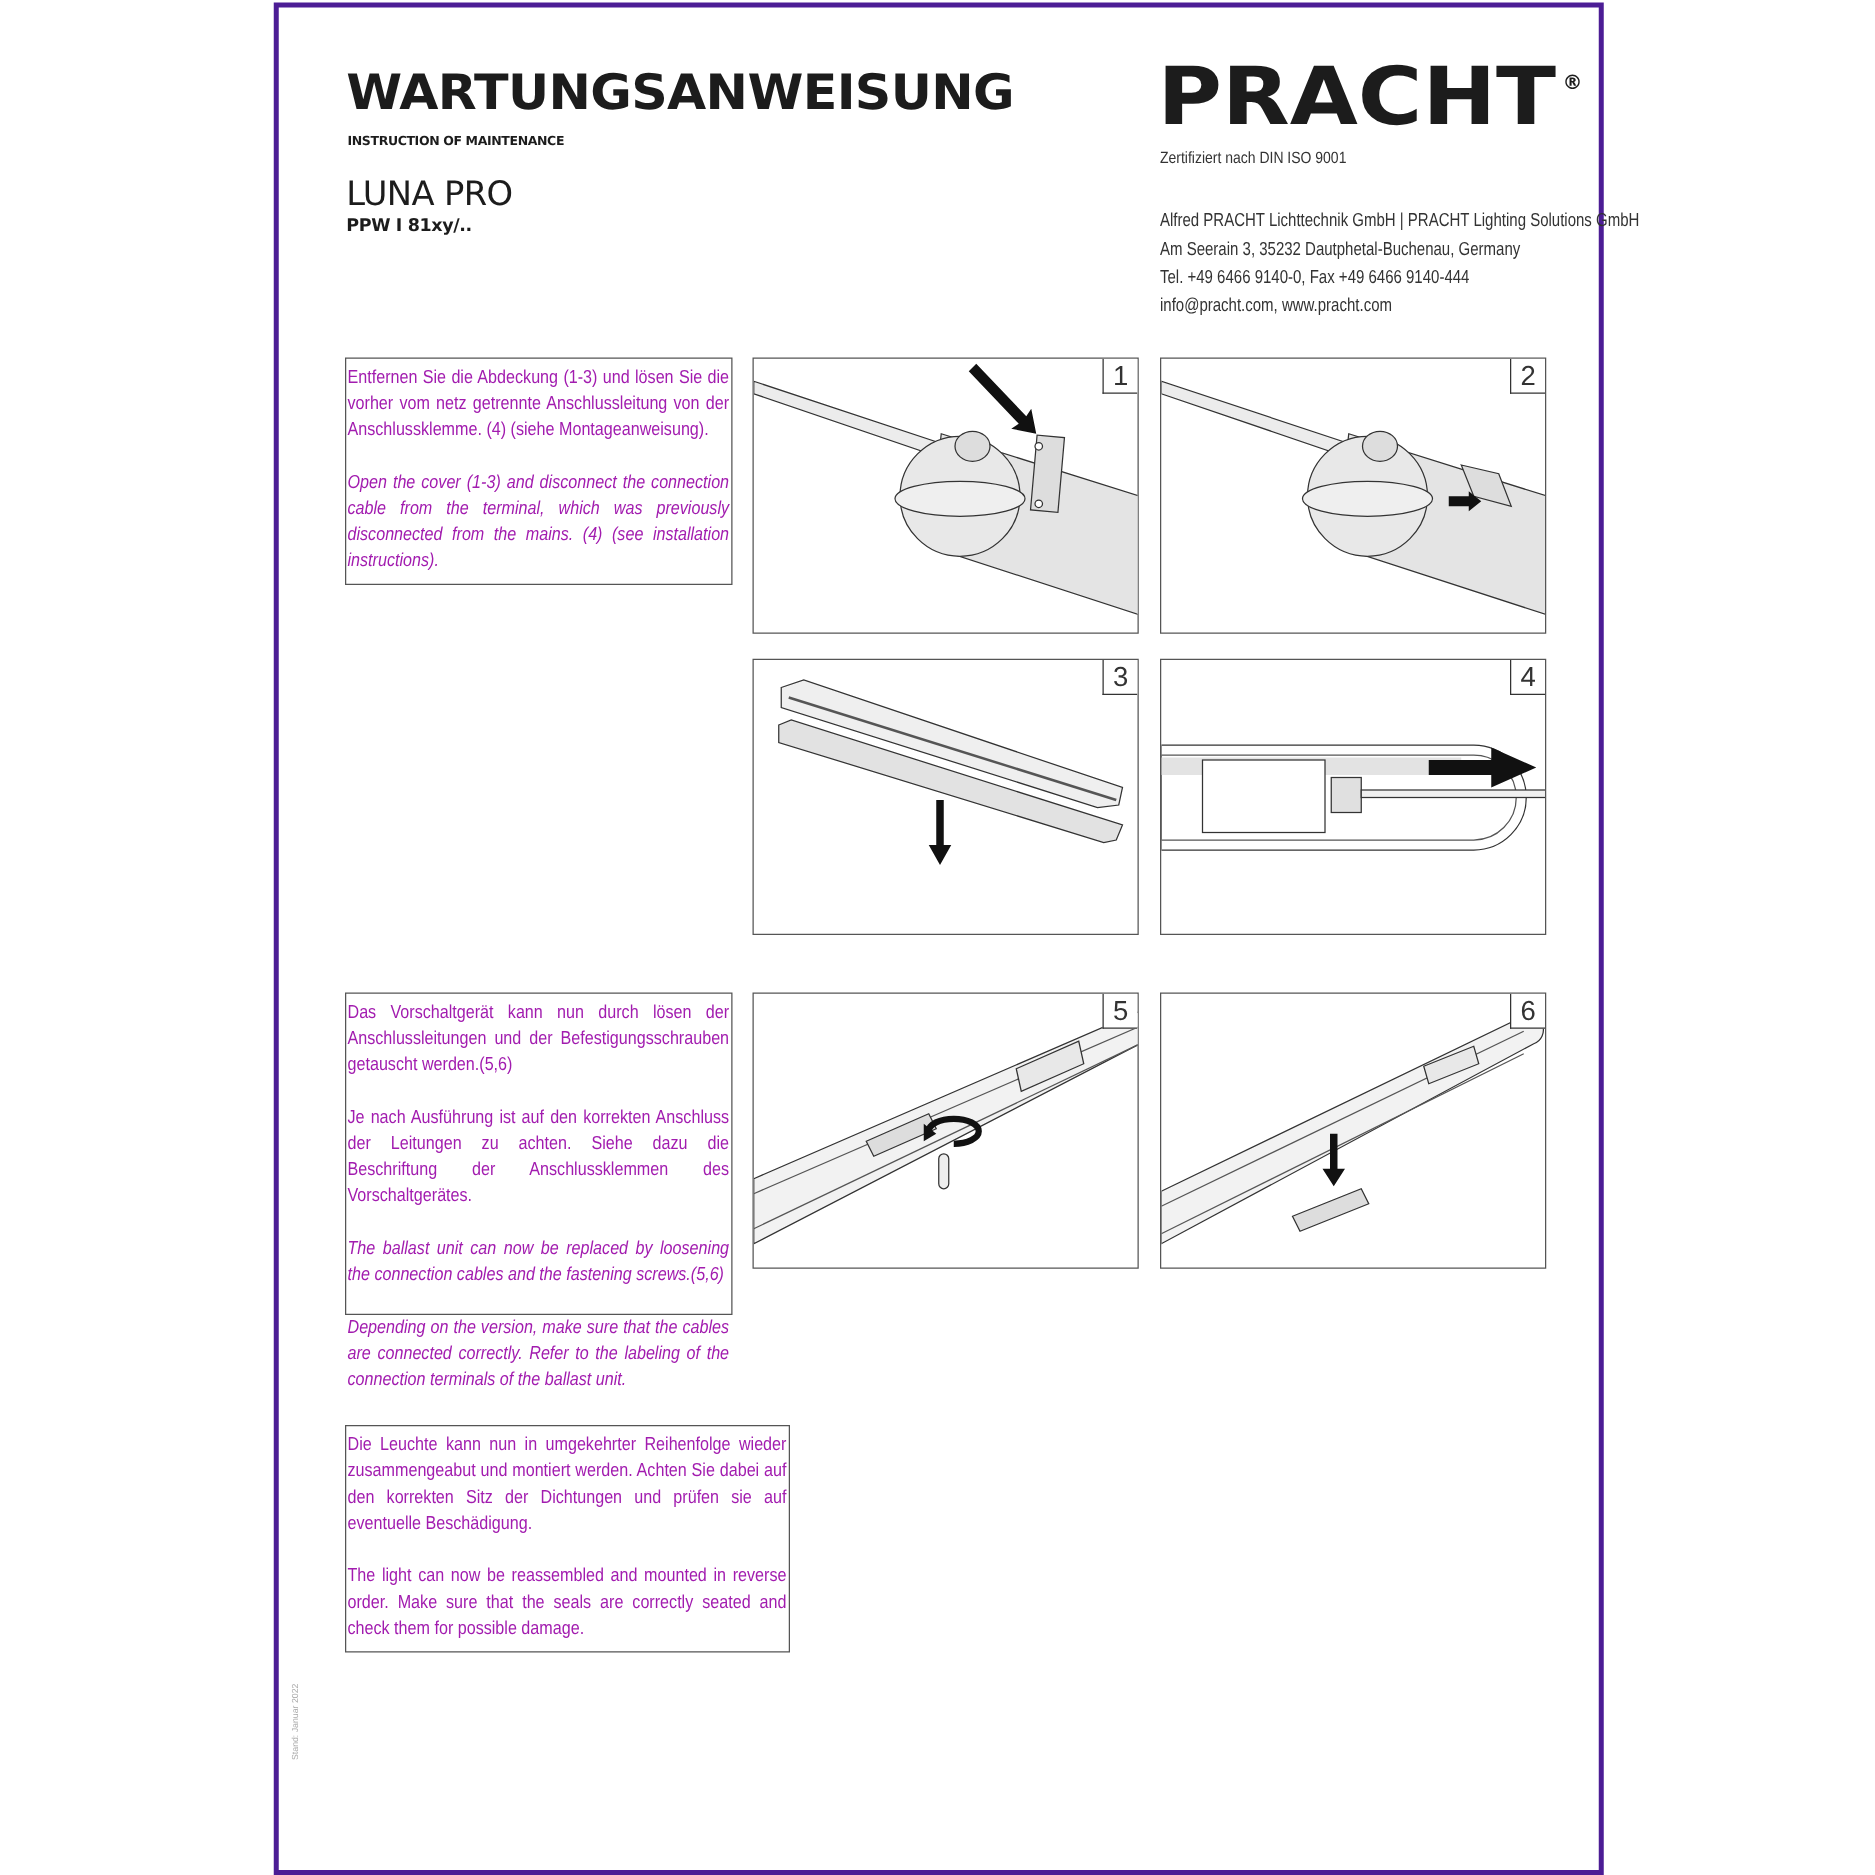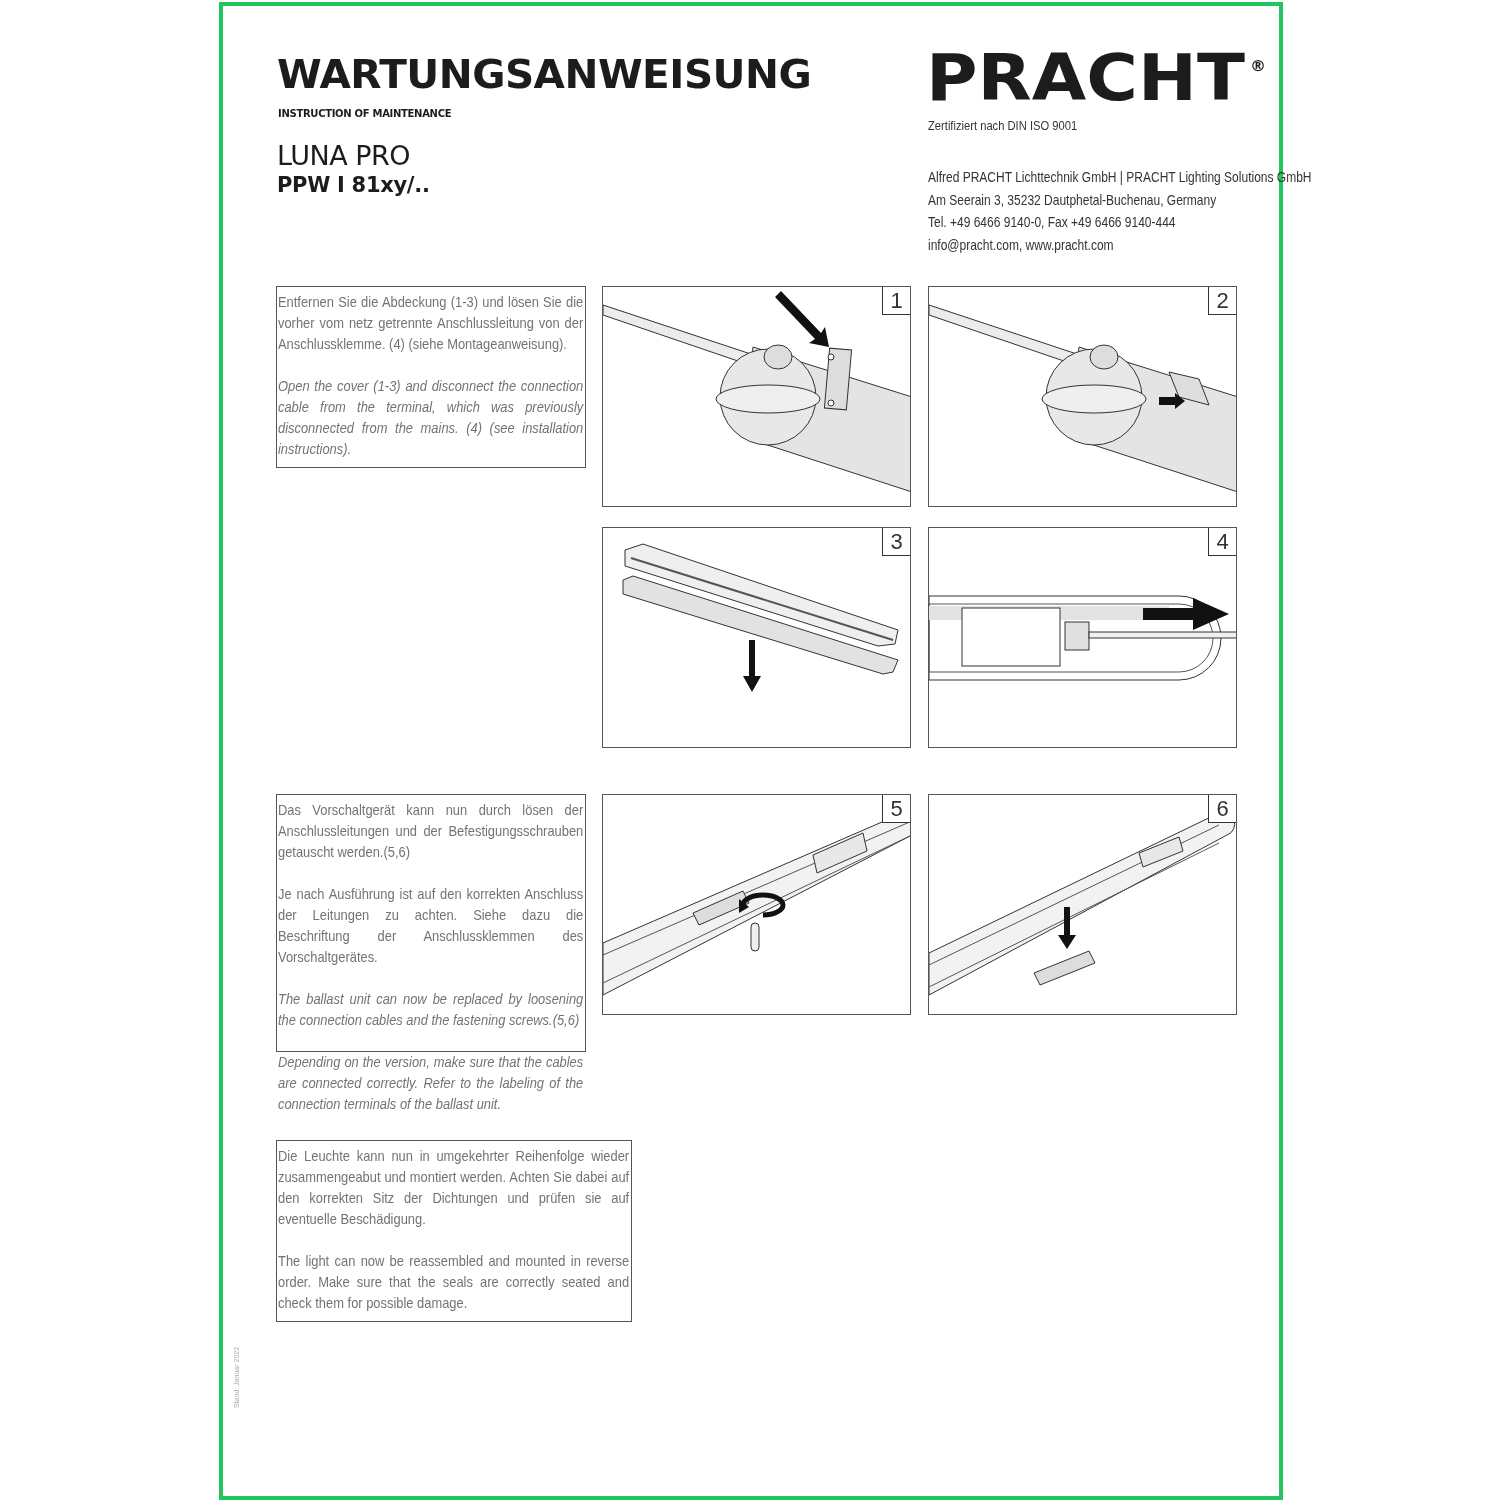--- a/index.html
+++ b/index.html
@@ -1,27 +1,27 @@
 <!DOCTYPE html>
 <html><head>
   <meta charset="utf-8">
   <style>
     html, body { margin: 0; padding: 0; background: #ffffff; }
     body { width: 1500px; height: 1500px; position: relative; overflow: hidden; font-family: "DejaVu Sans", sans-serif; color: #1a1a1a; }
-    .page { position: absolute; left: 219px; top: 2px; width: 1056px; height: 1490px; border: 4px solid #22c55e; background: #fff; box-sizing: content-box; }
+    .page { position: absolute; left: 219px; top: 2px; width: 1056px; height: 1490px; border: 4px solid #4c1d95; background: #fff; box-sizing: content-box; }
     .abs { position: absolute; }
     .h1 { left: 54px; top: 46px; font-family: "DejaVu Sans", sans-serif; font-weight: 900; font-size: 39px; letter-spacing: -0.5px; color: #1c1c1c; transform: scaleX(1.04); transform-origin: left; }
     .h2 { left: 55px; top: 102px; font-weight: bold; font-size: 10px; letter-spacing: -0.3px; color: #1c1c1c; }
     .h3 { left: 54px; top: 134px; font-weight: normal; font-size: 27px; letter-spacing: -0.5px; color: #1c1c1c; }
-    .h4 { left: 54px; top: 167px; font-weight: bold; font-size: 21px; letter-spacing: -0.3px; color: #1c1c1c; }
+    .h4 { left: 54px; top: 167px; font-weight: bold; font-size: 14px; letter-spacing: -0.3px; color: #1c1c1c; }
     .logo { left: 703px; top: 40px; font-weight: 900; font-size: 64px; letter-spacing: 0px; color: #1c1c1c; transform: scaleX(1.1); transform-origin: left; line-height: 1; }
     .reg { left: 1027px; top: 50px; font-size: 16px; font-weight: bold; color: #1c1c1c; }
     .cert { left: 705px; top: 112px; font-family: "Liberation Sans", sans-serif; font-size: 13px; color: #333; transform: scaleX(0.86); transform-origin: left; }
     .addr { left: 705px; top: 160px; font-family: "Liberation Sans", sans-serif; font-size: 15px; line-height: 22.5px; color: #333; transform: scaleX(0.8); transform-origin: left; white-space: nowrap; }
-    .textbox { position: absolute; border: 1.5px solid #555; box-sizing: border-box; padding: 4px 1px 4px 1px; font-family: "Liberation Sans", sans-serif; font-size: 15px; line-height: 21px; color: #737373; }
+    .textbox { position: absolute; border: 1.5px solid #555; box-sizing: border-box; padding: 4px 1px 4px 1px; font-family: "Liberation Sans", sans-serif; font-size: 15px; line-height: 21px; color: #a21caf; }
     .textbox p { margin: 0; text-align: justify; text-align-last: left; transform: scaleX(0.86); transform-origin: left; width: 116%; }
     .textbox p + p { margin-top: 21px; }
     .textbox p.it { font-style: italic; }
     .figure { position: absolute; width: 309px; height: 221px; border: 1.5px solid #555; box-sizing: border-box; background: #fff; overflow: hidden; }
     .figure svg { position: absolute; left: 0; top: 0; }
     .fig-num { position: absolute; right: 0; top: 0; width: 28px; height: 28px; border: 1.5px solid #333; border-top: none; border-right: none; background: #fff; box-sizing: border-box; font-family: "Liberation Sans", sans-serif; font-size: 22px; line-height: 27px; text-align: center; color: #333; }
     .side-note { left: 10px; top: 1402px; font-family: "Liberation Sans", sans-serif; font-size: 7px; color: #aaa; transform: rotate(-90deg); transform-origin: left top; white-space: nowrap; }
   </style>
 </head>
 <body>

